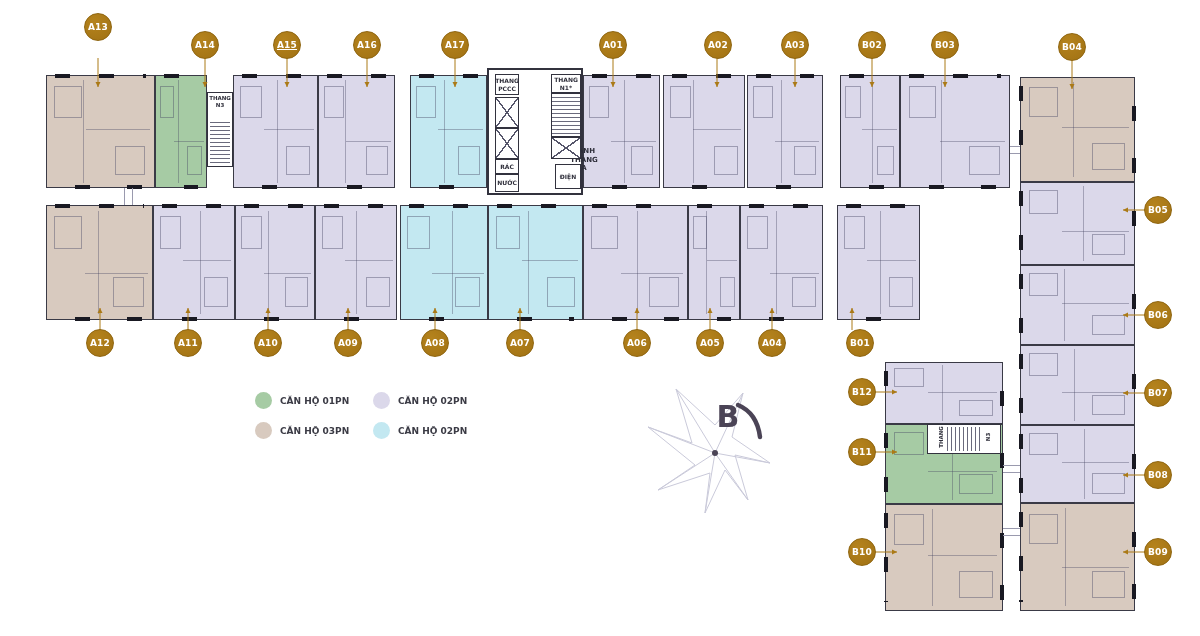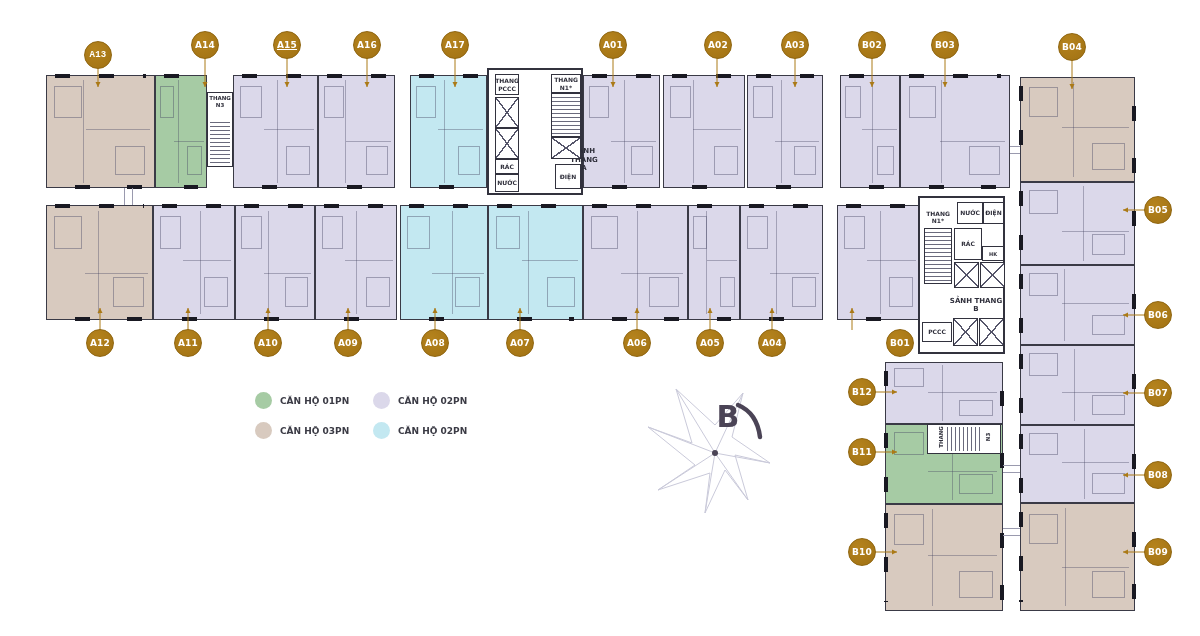--- a/index.html
+++ b/index.html
@@ -55,21 +55,21 @@
 
 <div class="stage">
 
   <div id="plan-layer">
       <div class="unit h" style="left: 46px; top: 75px; width: 109px; height: 113px; background: rgb(216, 202, 191);">
         <div class="in-line" style="left: 34%; top: 4%; width: 1px; height: 92%;"></div>
         <div class="in-line" style="left: 36%; top: 48%; width: 60%; height: 1px;"></div>
         <div class="in-box" style="left: 7%; top: 9%; width: 24%; height: 27%;"></div>
         <div class="in-box" style="right: 8%; bottom: 11%; width: 27%; height: 24%;"></div>
       </div>
-      <div class="marker" style="left: 98px; top: 55px; font-family: Liberation Mono, monospace;">A13</div>
+      <div class="marker" style="left: 98px; top: 27px;">A13</div>
       <div class="unit h" style="left: 155px; top: 75px; width: 52px; height: 113px; background: rgb(166, 203, 164);">
         <div class="in-line" style="left: 43%; top: 4%; width: 1px; height: 92%;"></div>
         <div class="in-line" style="left: 36%; top: 59%; width: 60%; height: 1px;"></div>
         <div class="in-box" style="left: 7%; top: 9%; width: 24%; height: 27%;"></div>
         <div class="in-box" style="right: 8%; bottom: 11%; width: 27%; height: 24%;"></div>
       </div>
       <div class="marker" style="left: 205px; top: 45px;">A14</div>
       <div class="unit h" style="left: 233px; top: 75px; width: 85px; height: 113px; background: rgb(219, 216, 234);">
         <div class="in-line" style="left: 52%; top: 4%; width: 1px; height: 92%;"></div>
         <div class="in-line" style="left: 36%; top: 48%; width: 60%; height: 1px;"></div>
@@ -251,21 +251,21 @@
         <div class="in-box" style="left: 7%; top: 9%; width: 24%; height: 27%;"></div>
         <div class="in-box" style="right: 8%; bottom: 11%; width: 27%; height: 24%;"></div>
       </div>
       <div class="marker" style="left: 772px; top: 343px;">A04</div>
       <div class="unit h" style="left: 837px; top: 205px; width: 83px; height: 115px; background: rgb(219, 216, 234);">
         <div class="in-line" style="left: 52%; top: 4%; width: 1px; height: 92%;"></div>
         <div class="in-line" style="left: 36%; top: 48%; width: 60%; height: 1px;"></div>
         <div class="in-box" style="left: 7%; top: 9%; width: 24%; height: 27%;"></div>
         <div class="in-box" style="right: 8%; bottom: 11%; width: 27%; height: 24%;"></div>
       </div>
-      <div class="marker" style="left: 900px; top: 343px;">B01</div>
+      <div class="marker" style="left: 860px; top: 343px;">B01</div>
     </div>
 
   <svg id="leaders" width="1200" height="636">
       <line x1="98" y1="58" x2="98" y2="87" stroke="#ab7a17" stroke-width="1"></line>
       <polygon points="95.5,82 100.5,82 98,87" fill="#ab7a17"></polygon>
       <line x1="205" y1="58" x2="205" y2="87" stroke="#ab7a17" stroke-width="1"></line>
       <polygon points="202.5,82 207.5,82 205,87" fill="#ab7a17"></polygon>
       <line x1="287" y1="58" x2="287" y2="87" stroke="#ab7a17" stroke-width="1"></line>
       <polygon points="284.5,82 289.5,82 287,87" fill="#ab7a17"></polygon>
       <line x1="367" y1="58" x2="367" y2="87" stroke="#ab7a17" stroke-width="1"></line>
@@ -333,34 +333,20 @@
     <div class="cbox elev" style="left:6px;top:58px;width:24px;height:31px;"></div>
     <div class="cbox" style="left:6px;top:89px;width:24px;height:15px;">RÁC</div>
     <div class="cbox" style="left:6px;top:104px;width:24px;height:18px;">NƯỚC</div>
     <div class="cbox ctext" style="left:32px;top:62px;width:32px;height:56px;margin-left:47px;">SẢNH THANG A</div>
     <div class="cbox" style="left:62px;top:4px;width:30px;height:19px;">THANG N1*</div>
     <div class="cbox stairs-h" style="left:62px;top:23px;width:30px;height:44px;"></div>
     <div class="cbox elev" style="left:62px;top:67px;width:30px;height:22px;"></div>
     <div class="cbox" style="left:66px;top:94px;width:26px;height:25px;">ĐIỆN</div>
   </div>
 
-  <div class="core" style="left:918px;top:196px;width:87px;height:158px;">
-    <div class="cbox" style="left:37px;top:4px;width:26px;height:22px;">NƯỚC</div>
-    <div class="cbox" style="left:63px;top:4px;width:21px;height:22px;">ĐIỆN</div>
-    <div class="cbox ctext" style="left:2px;top:10px;width:32px;height:18px;font-size:6px;">THANG N1*</div>
-    <div class="cbox stairs-h" style="left:4px;top:30px;width:28px;height:56px;"></div>
-    <div class="cbox" style="left:34px;top:30px;width:28px;height:32px;">RÁC</div>
-    <div class="cbox" style="left:62px;top:48px;width:22px;height:15px;font-size:5px;">HK</div>
-    <div class="cbox elev" style="left:34px;top:64px;width:25px;height:26px;"></div>
-    <div class="cbox elev" style="left:60px;top:64px;width:25px;height:26px;"></div>
-    <div class="cbox ctext" style="left:28px;top:94px;width:56px;height:26px;">SẢNH THANG B</div>
-    <div class="cbox" style="left:2px;top:124px;width:30px;height:20px;">PCCC</div>
-    <div class="cbox elev" style="left:33px;top:120px;width:25px;height:28px;"></div>
-    <div class="cbox elev" style="left:59px;top:120px;width:25px;height:28px;"></div>
-  </div>
 
   <div class="stairbox" style="left:207px;top:92px;width:26px;height:75px;">
     <div class="lbl">THANG N3</div>
     <div class="stairs-h" style="position:absolute;left:2px;right:2px;top:26px;bottom:2px;"></div>
   </div>
 
   <div class="stairbox" style="left:927px;top:424px;width:74px;height:30px;">
     <span class="rot" style="left:2px;top:9px;">THANG</span>
     <div class="stairs-v" style="position:absolute;left:16px;top:2px;bottom:2px;width:38px;"></div>
     <span class="rot" style="right:8px;top:9px;">N3</span>

